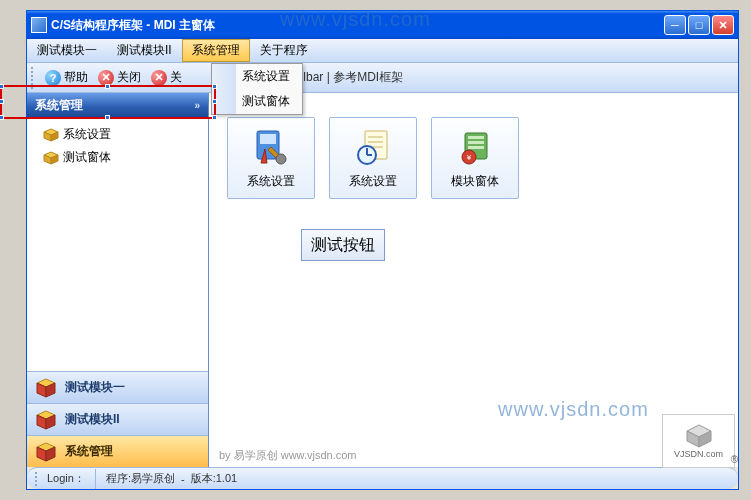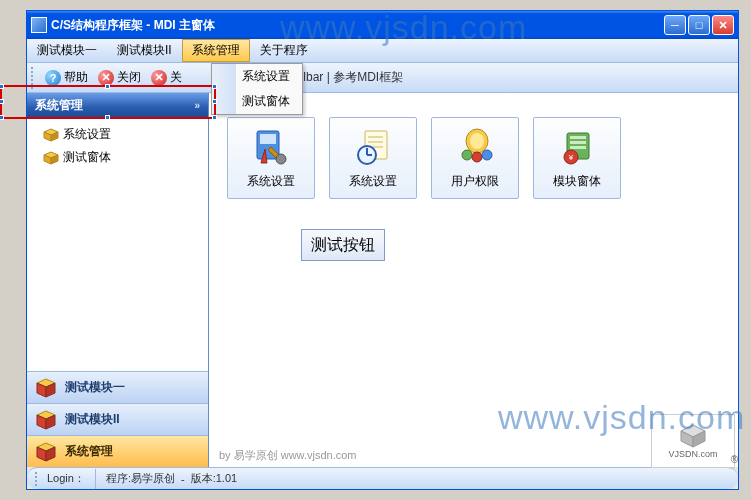--- a/index.html
+++ b/index.html
@@ -50,25 +50,25 @@
 .card-icon { width: 40px; height: 40px; }
 .test-btn { margin: 30px 0 0 92px; width: 84px; height: 32px; border: 1px solid #7d9cc7; background: linear-gradient(to bottom,#f6f9fe,#dde8f7); font-size: 16px; display:flex; align-items:center; justify-content:center; }
 .footer-info { margin-top:auto; padding: 0 10px 4px 10px; font-size: 11px; color: #999; display:flex; justify-content:space-between; }
 
 .statusbar { height: 22px; background: linear-gradient(to bottom,#eef4fd,#c7dbf7); border-top: 1px solid #9db9e0; display: flex; align-items: center; font-size: 11px; padding: 0 8px; gap: 6px; color: #333; border-radius: 10px;}
 .sb-grip { width: 6px; height: 14px; border-left: 2px dotted #8aa7cf; }
 
 .red-box { position: absolute; left: 0; top: 85px; width: 216px; height: 34px; border: 2px solid #d40000; z-index: 60; }
 .rb-dot { position:absolute; width:5px; height:5px; background:#2a6dd1; border:1px solid #fff; }
 
-.watermark { position: absolute; color: rgba(60,120,190,.55); font-size: 34px; font-family: Arial; letter-spacing: 1px; z-index: 70; pointer-events:none; }
+.watermark { position: absolute; color: rgba(60,120,190,.55); font-size: 20px; font-family: Arial; letter-spacing: 1px; z-index: 70; pointer-events:none; }
 .wm1 { left: 280px; top: 8px; }
 .wm2 { left: 498px; top: 398px; }
 
-.logo-box { position:absolute; right: 16px; bottom: 32px; width: 84px; height: 54px; border:1px solid #ccc; background:#fff; display:flex; flex-direction:column; align-items:center; justify-content:center; font-size:9px; color:#666; }
+.logo-box { position:absolute; right: 16px; bottom: 32px; width: 73px; height: 54px; border:1px solid #ccc; background:#fff; display:flex; flex-direction:column; align-items:center; justify-content:center; font-size:9px; color:#666; }
 .logo-cube { width: 30px; height: 26px; }
 .logo-r { position:absolute; right:-4px; bottom:2px; font-size:10px; }
 
 svg { display:block; }
 </style>
 </head>
 <body>
 
 <div class="window">
   <div class="titlebar">
@@ -179,30 +179,20 @@
           <svg class="card-icon" viewBox="0 0 40 40">
               <rect x="12" y="4" width="22" height="28" rx="1" fill="#fffbe0" stroke="#c9b56a"></rect>
               <line x1="15" y1="10" x2="30" y2="10" stroke="#c9b56a"></line>
               <line x1="15" y1="15" x2="30" y2="15" stroke="#c9b56a"></line>
               <line x1="15" y1="20" x2="30" y2="20" stroke="#c9b56a"></line>
               <circle cx="14" cy="28" r="9" fill="#e8f4ff" stroke="#2a5db0" stroke-width="2"></circle>
               <line x1="14" y1="28" x2="14" y2="21" stroke="#2a5db0" stroke-width="2"></line>
               <line x1="14" y1="28" x2="19" y2="28" stroke="#2a5db0" stroke-width="2"></line>
             </svg>
           <span>系统设置</span>
-        </div>
-        <div class="card">
-          <svg class="card-icon" viewBox="0 0 40 40">
-              <ellipse cx="22" cy="14" rx="11" ry="12" fill="#f5c94a" stroke="#b48a1e"></ellipse>
-              <ellipse cx="22" cy="14" rx="7" ry="8" fill="#ffe89a"></ellipse>
-              <circle cx="12" cy="28" r="5" fill="#6bb35a" stroke="#3d7a30"></circle>
-              <circle cx="22" cy="30" r="5" fill="#d43f2e" stroke="#8a2a1e"></circle>
-              <circle cx="32" cy="28" r="5" fill="#4f8fe0" stroke="#2a5db0"></circle>
-            </svg>
-          <span>用户权限</span>
         </div>
         <div class="card">
           <svg class="card-icon" viewBox="0 0 40 40">
               <rect x="10" y="6" width="22" height="26" rx="2" fill="#6bb35a" stroke="#3d7a30"></rect>
               <rect x="13" y="9" width="16" height="3" fill="#cdeac1"></rect>
               <rect x="13" y="14" width="16" height="3" fill="#cdeac1"></rect>
               <rect x="13" y="19" width="16" height="3" fill="#cdeac1"></rect>
               <circle cx="14" cy="30" r="7" fill="#d43f2e" stroke="#8a2a1e"></circle>
               <text x="14" y="33" font-size="8" fill="#fff" text-anchor="middle">¥</text>
             </svg>

